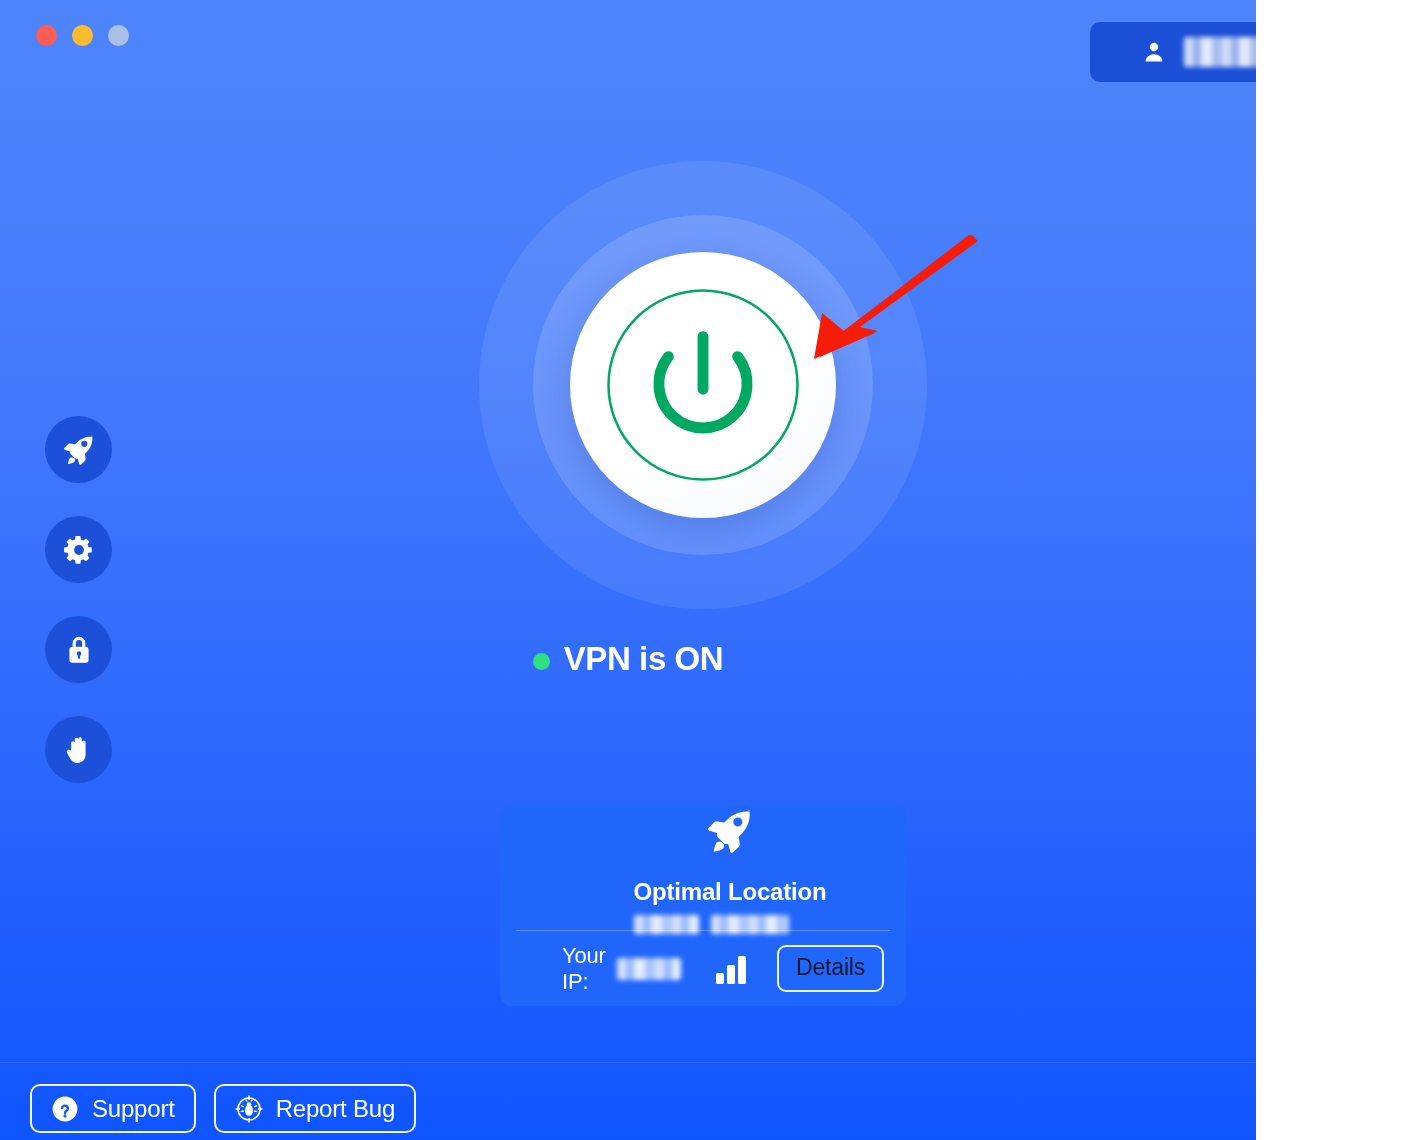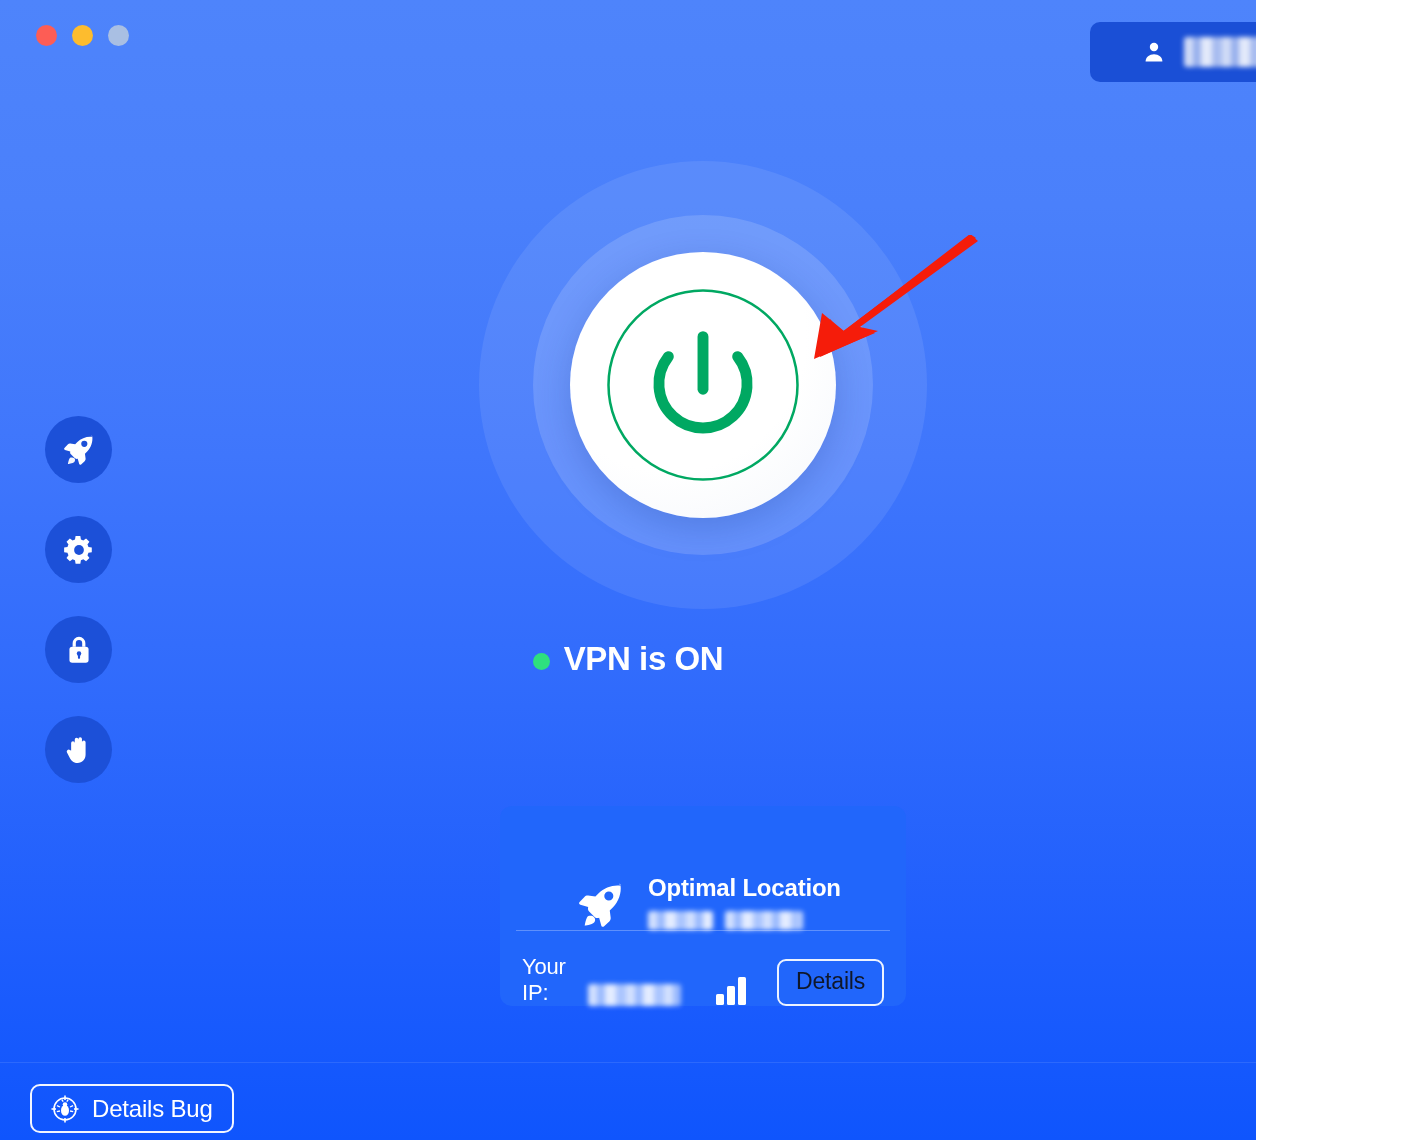--- a/index.html
+++ b/index.html
@@ -156,45 +156,47 @@
     left: 500px;
     top: 806px;
     width: 406px;
     height: 200px;
     background: #2166fb;
     border-radius: 12px;
     padding: 0 22px;
   }
   .loc-top {
     display: flex;
-    align-items: flex-end;
+    align-items: center;
     height: 124px;
     gap: 22px;
     padding-left: 54px;
+    flex-direction: column;
   }
   .rocket-card svg { width: 50px; height: 50px; display: block; }
   .loc-title {
     color: #ffffff;
     font-size: 24px;
     font-weight: bold;
     letter-spacing: -0.2px;
   }
   .loc-sub { display: flex; gap: 12px; margin-top: 9px; }
   .loc-sub .blur-block:nth-child(1) { width: 65px; height: 19px; }
   .loc-sub .blur-block:nth-child(2) { width: 78px; height: 19px; }
   .loc-divider {
     height: 1px;
     background: rgba(255,255,255,0.28);
     margin: 0 -6px;
   }
   .loc-bottom {
     display: flex;
-    align-items: flex-end;
+    align-items: center;
     height: 75px;
     gap: 8px;
+    margin-left: 40px;
   }
   .ip-label {
     color: #ffffff;
     font-size: 22px;
     letter-spacing: -0.2px;
   }
   .ip-blur { width: 130px; height: 22px; margin-left: 3px; }
   .signal-icon { margin-left: 26px; display: block; }
   .signal-icon svg { width: 34px; height: 32px; display: block; }
   .details-btn {
@@ -358,34 +360,42 @@
         </svg>
       </span>
 
       <button class="details-btn">Details</button>
     </div>
   </div>
 
   <div class="footer-sep"></div>
   <div class="footer">
 
+    <button class="footer-btn">
+      <svg viewBox="0 0 28 28">
+        <circle cx="14" cy="14" r="12.4" fill="#ffffff"></circle>
+        <path d="M14 18.2c0-2.3 2.9-2.6 2.9-4.8 0-1.6-1.2-2.8-2.9-2.8-1.6 0-2.8 1-3 2.5" fill="none" stroke="#1c55f6" stroke-width="2.4" stroke-linecap="round"></path>
+        <circle cx="14" cy="21" r="1.6" fill="#1c55f6"></circle>
+      </svg>
+      <span>Support</span>
+    </button>
 
     <button class="footer-btn">
       <svg viewBox="0 0 28 28">
         <circle cx="14" cy="14" r="11" fill="none" stroke="#ffffff" stroke-width="1.6"></circle>
         <line x1="14" y1="0.5" x2="14" y2="5" stroke="#ffffff" stroke-width="1.6"></line>
         <line x1="14" y1="23" x2="14" y2="27.5" stroke="#ffffff" stroke-width="1.6"></line>
         <line x1="0.5" y1="14" x2="5" y2="14" stroke="#ffffff" stroke-width="1.6"></line>
         <line x1="23" y1="14" x2="27.5" y2="14" stroke="#ffffff" stroke-width="1.6"></line>
         <ellipse cx="14" cy="15.4" rx="4" ry="5.4" fill="#ffffff"></ellipse>
         <circle cx="14" cy="9.6" r="2.3" fill="#ffffff"></circle>
         <line x1="12.2" y1="6.6" x2="10.8" y2="4.6" stroke="#ffffff" stroke-width="1.3"></line>
         <line x1="15.8" y1="6.6" x2="17.2" y2="4.6" stroke="#ffffff" stroke-width="1.3"></line>
         <line x1="9" y1="12" x2="6" y2="10.6" stroke="#ffffff" stroke-width="1.3"></line>
         <line x1="9" y1="16" x2="5.8" y2="16.6" stroke="#ffffff" stroke-width="1.3"></line>
         <line x1="19" y1="12" x2="22" y2="10.6" stroke="#ffffff" stroke-width="1.3"></line>
         <line x1="19" y1="16" x2="22.2" y2="16.6" stroke="#ffffff" stroke-width="1.3"></line>
       </svg>
-      <span>Details Bug</span>
+      <span>Report Bug</span>
     </button>
   </div>
 
 </div>
 
 </body></html>

